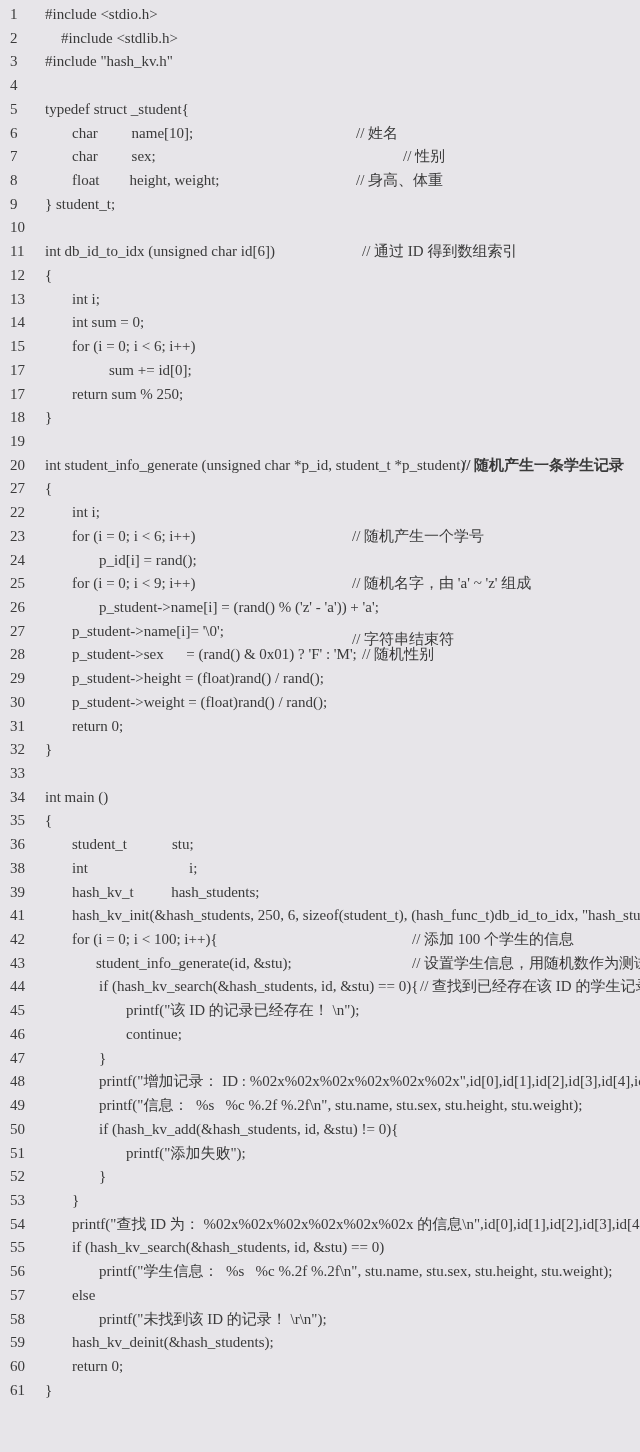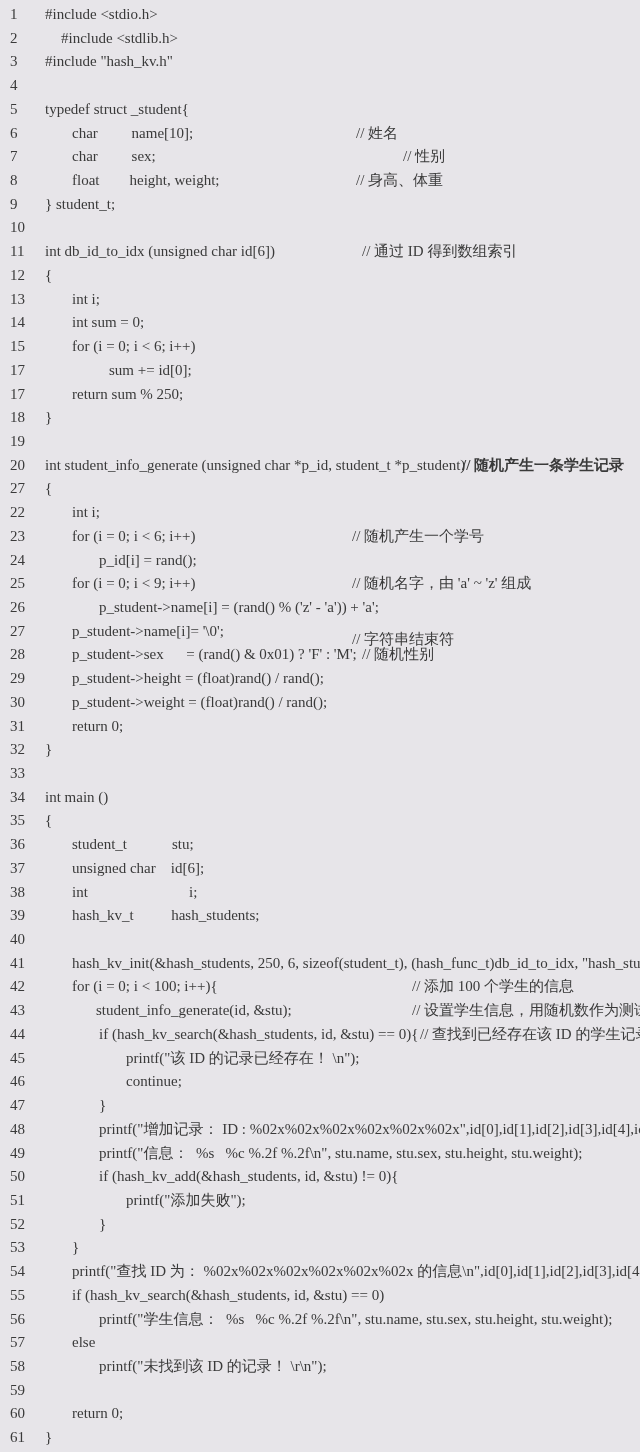--- a/index.html
+++ b/index.html
@@ -70,39 +70,37 @@
       <div class="line"><span class="ln">27</span><span class="code" style="left: 72px;">p_student-&gt;name[i]= '\0';</span><span class="cmt" style="left: 352px; margin-top: 8px;">// 字符串结束符</span></div>
       <div class="line"><span class="ln">28</span><span class="code" style="left: 72px;">p_student-&gt;sex      = (rand() &amp; 0x01) ? 'F' : 'M';</span><span class="cmt" style="left: 362px;">// 随机性别</span></div>
       <div class="line"><span class="ln">29</span><span class="code" style="left: 72px;">p_student-&gt;height = (float)rand() / rand();</span></div>
       <div class="line"><span class="ln">30</span><span class="code" style="left: 72px;">p_student-&gt;weight = (float)rand() / rand();</span></div>
       <div class="line"><span class="ln">31</span><span class="code" style="left: 72px;">return 0;</span></div>
       <div class="line"><span class="ln">32</span><span class="code" style="left: 45px;">}</span></div>
       <div class="line"><span class="ln">33</span></div>
       <div class="line"><span class="ln">34</span><span class="code" style="left: 45px;">int main ()</span></div>
       <div class="line"><span class="ln">35</span><span class="code" style="left: 45px;">{</span></div>
       <div class="line"><span class="ln">36</span><span class="code" style="left: 72px;">student_t            stu;</span></div>
-      <div class="line"><span class="ln">37</span><span class="code" style="left: 72px;">unsigned char    id[6];</span></div>
       <div class="line"><span class="ln">38</span><span class="code" style="left: 72px;">int                           i;</span></div>
       <div class="line"><span class="ln">39</span><span class="code" style="left: 72px;">hash_kv_t          hash_students;</span></div>
-      <div class="line"><span class="ln">40</span></div>
       <div class="line"><span class="ln">41</span><span class="code" style="left: 72px;">hash_kv_init(&amp;hash_students, 250, 6, sizeof(student_t), (hash_func_t)db_id_to_idx, "hash_students");</span></div>
       <div class="line"><span class="ln">42</span><span class="code" style="left: 72px;">for (i = 0; i &lt; 100; i++){</span><span class="cmt" style="left: 412px;">// 添加 100 个学生的信息</span></div>
       <div class="line"><span class="ln">43</span><span class="code" style="left: 96px;">student_info_generate(id, &amp;stu);</span><span class="cmt" style="left: 412px;">// 设置学生信息，用随机数作为测试</span></div>
       <div class="line"><span class="ln">44</span><span class="code" style="left: 99px;">if (hash_kv_search(&amp;hash_students, id, &amp;stu) == 0){</span><span class="cmt" style="left: 420px;">// 查找到已经存在该 ID 的学生记录</span></div>
       <div class="line"><span class="ln">45</span><span class="code" style="left: 126px;">printf("该 ID 的记录已经存在！ \n");</span></div>
       <div class="line"><span class="ln">46</span><span class="code" style="left: 126px;">continue;</span></div>
       <div class="line"><span class="ln">47</span><span class="code" style="left: 99px;">}</span></div>
       <div class="line"><span class="ln">48</span><span class="code" style="left: 99px;">printf("增加记录： ID : %02x%02x%02x%02x%02x%02x",id[0],id[1],id[2],id[3],id[4],id[5]);</span></div>
       <div class="line"><span class="ln">49</span><span class="code" style="left: 99px;">printf("信息：  %s   %c %.2f %.2f\n", stu.name, stu.sex, stu.height, stu.weight);</span></div>
       <div class="line"><span class="ln">50</span><span class="code" style="left: 99px;">if (hash_kv_add(&amp;hash_students, id, &amp;stu) != 0){</span></div>
       <div class="line"><span class="ln">51</span><span class="code" style="left: 126px;">printf("添加失败");</span></div>
       <div class="line"><span class="ln">52</span><span class="code" style="left: 99px;">}</span></div>
       <div class="line"><span class="ln">53</span><span class="code" style="left: 72px;">}</span></div>
       <div class="line"><span class="ln">54</span><span class="code" style="left: 72px;">printf("查找 ID 为： %02x%02x%02x%02x%02x%02x 的信息\n",id[0],id[1],id[2],id[3],id[4],id[5]);</span></div>
       <div class="line"><span class="ln">55</span><span class="code" style="left: 72px;">if (hash_kv_search(&amp;hash_students, id, &amp;stu) == 0)</span></div>
       <div class="line"><span class="ln">56</span><span class="code" style="left: 99px;">printf("学生信息：  %s   %c %.2f %.2f\n", stu.name, stu.sex, stu.height, stu.weight);</span></div>
       <div class="line"><span class="ln">57</span><span class="code" style="left: 72px;">else</span></div>
       <div class="line"><span class="ln">58</span><span class="code" style="left: 99px;">printf("未找到该 ID 的记录！ \r\n");</span></div>
-      <div class="line"><span class="ln">59</span></div>
+      <div class="line"><span class="ln">59</span><span class="code" style="left: 72px;">hash_kv_deinit(&amp;hash_students);</span></div>
       <div class="line"><span class="ln">60</span><span class="code" style="left: 72px;">return 0;</span></div>
       <div class="line"><span class="ln">61</span><span class="code" style="left: 45px;">}</span></div>
     </div>
 </div>
 
 </body></html>

